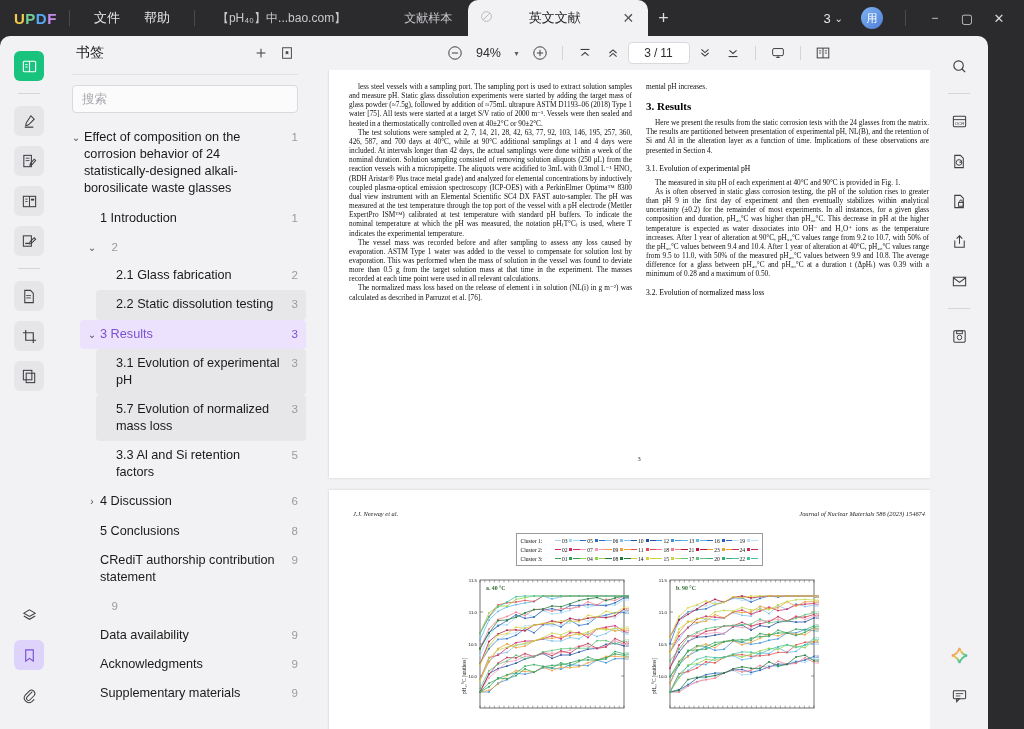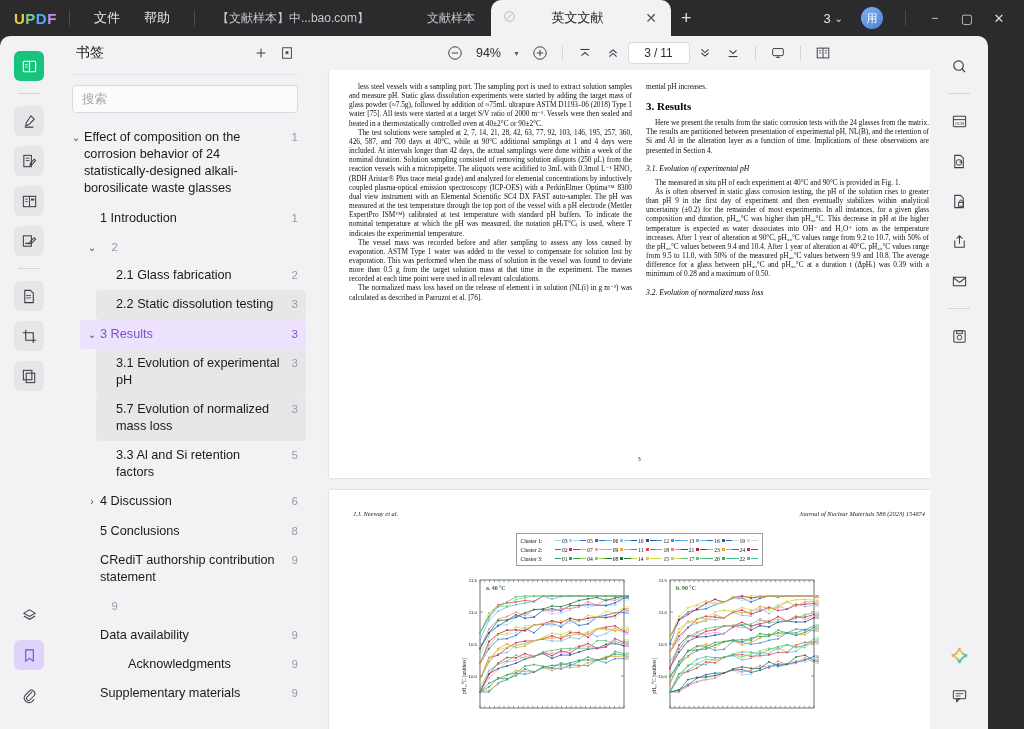--- a/index.html
+++ b/index.html
@@ -120,21 +120,21 @@
   .page-1 { height: 408px; padding: 12px 20px 0 20px; position: relative; }
   .page-2 { height: 420px; padding: 20px 24px 0 24px; position: relative; }
   .cols { display: flex; gap: 14px; }
   .col { width: 286px; }
   .col p {
     font-size: 7.3px; line-height: 1.255; text-align: justify; color: #111;
     text-indent: 9px; margin-bottom: 0;
   }
   .col p.noind { text-indent: 0; }
   .col h3 { font-size: 11px; margin: 9px 0 6px 0; color: #000; }
-  .col h4 { font-size: 7.6px; margin: 9px 0 5px 0; font-style: italic; font-weight: normal; color: #000; }
+  .col h4 { font-size: 7.6px; margin: 9px 0 5px 0; font-weight: normal; color: #000; }
   .pgnum { position: absolute; bottom: 16px; left: 0; right: 0; text-align: center;
            font-size: 6.5px; color: #333; }
 
   
   .p2-head { display: flex; justify-content: space-between; font-size: 6.4px;
              font-style: italic; color: #222; margin-bottom: 16px; }
 
   
   .fig-legend {
     border: 1px solid #9a9aa0; width: 247px; margin: 0 auto 6px auto;
@@ -175,21 +175,21 @@
     <div class="logo" id="logo">
         <span style="color: rgb(242, 201, 76);">U</span>
         <span style="color: rgb(111, 207, 151);">P</span>
         <span style="color: rgb(86, 168, 245);">D</span>
         <span style="color: rgb(196, 142, 240);">F</span>
       </div>
     <div class="tb-sep"></div>
     <div class="menu-item">文件</div>
     <div class="menu-item">帮助</div>
     <div class="tb-sep"></div>
-    <div class="doc-tab-flat">【文献样本】中...bao.com】</div>
+    <div class="doc-tab-flat">【pH₄₀】中...bao.com】</div>
     <div class="doc-tab-flat" style="margin-left:38px">文献样本</div>
     <div class="tab-active">
       <span style="opacity:.45">
         <svg width="13" height="13" viewBox="0 0 16 16">
             <circle cx="8" cy="8" r="6" fill="none" stroke="#666" stroke-width="1.1"></circle>
             <line x1="4" y1="12" x2="12" y2="4" stroke="#666" stroke-width="1.1"></line>
           </svg>
       </span>
       <span class="tab-label">英文文献</span>
       <span class="tab-x">✕</span>
@@ -372,21 +372,21 @@
           </div>
           <div class="bm-row" style="margin-left: 16px;">
             <div class="bm-chev"></div>
             <div class="bm-page">9</div>
           </div>
           <div class="bm-row" style="margin-left: 16px;">
             <div class="bm-chev"></div>
             <div class="bm-label">Data availability</div>
             <div class="bm-page">9</div>
           </div>
-          <div class="bm-row" style="margin-left: 16px; gap: 28px;">
+          <div class="bm-row" style="margin-left: 16px;">
             <div class="bm-chev"></div>
             <div class="bm-label">Acknowledgments</div>
             <div class="bm-page">9</div>
           </div>
           <div class="bm-row" style="margin-left: 16px;">
             <div class="bm-chev"></div>
             <div class="bm-label">Supplementary materials</div>
             <div class="bm-page">9</div>
           </div>
         </div>

